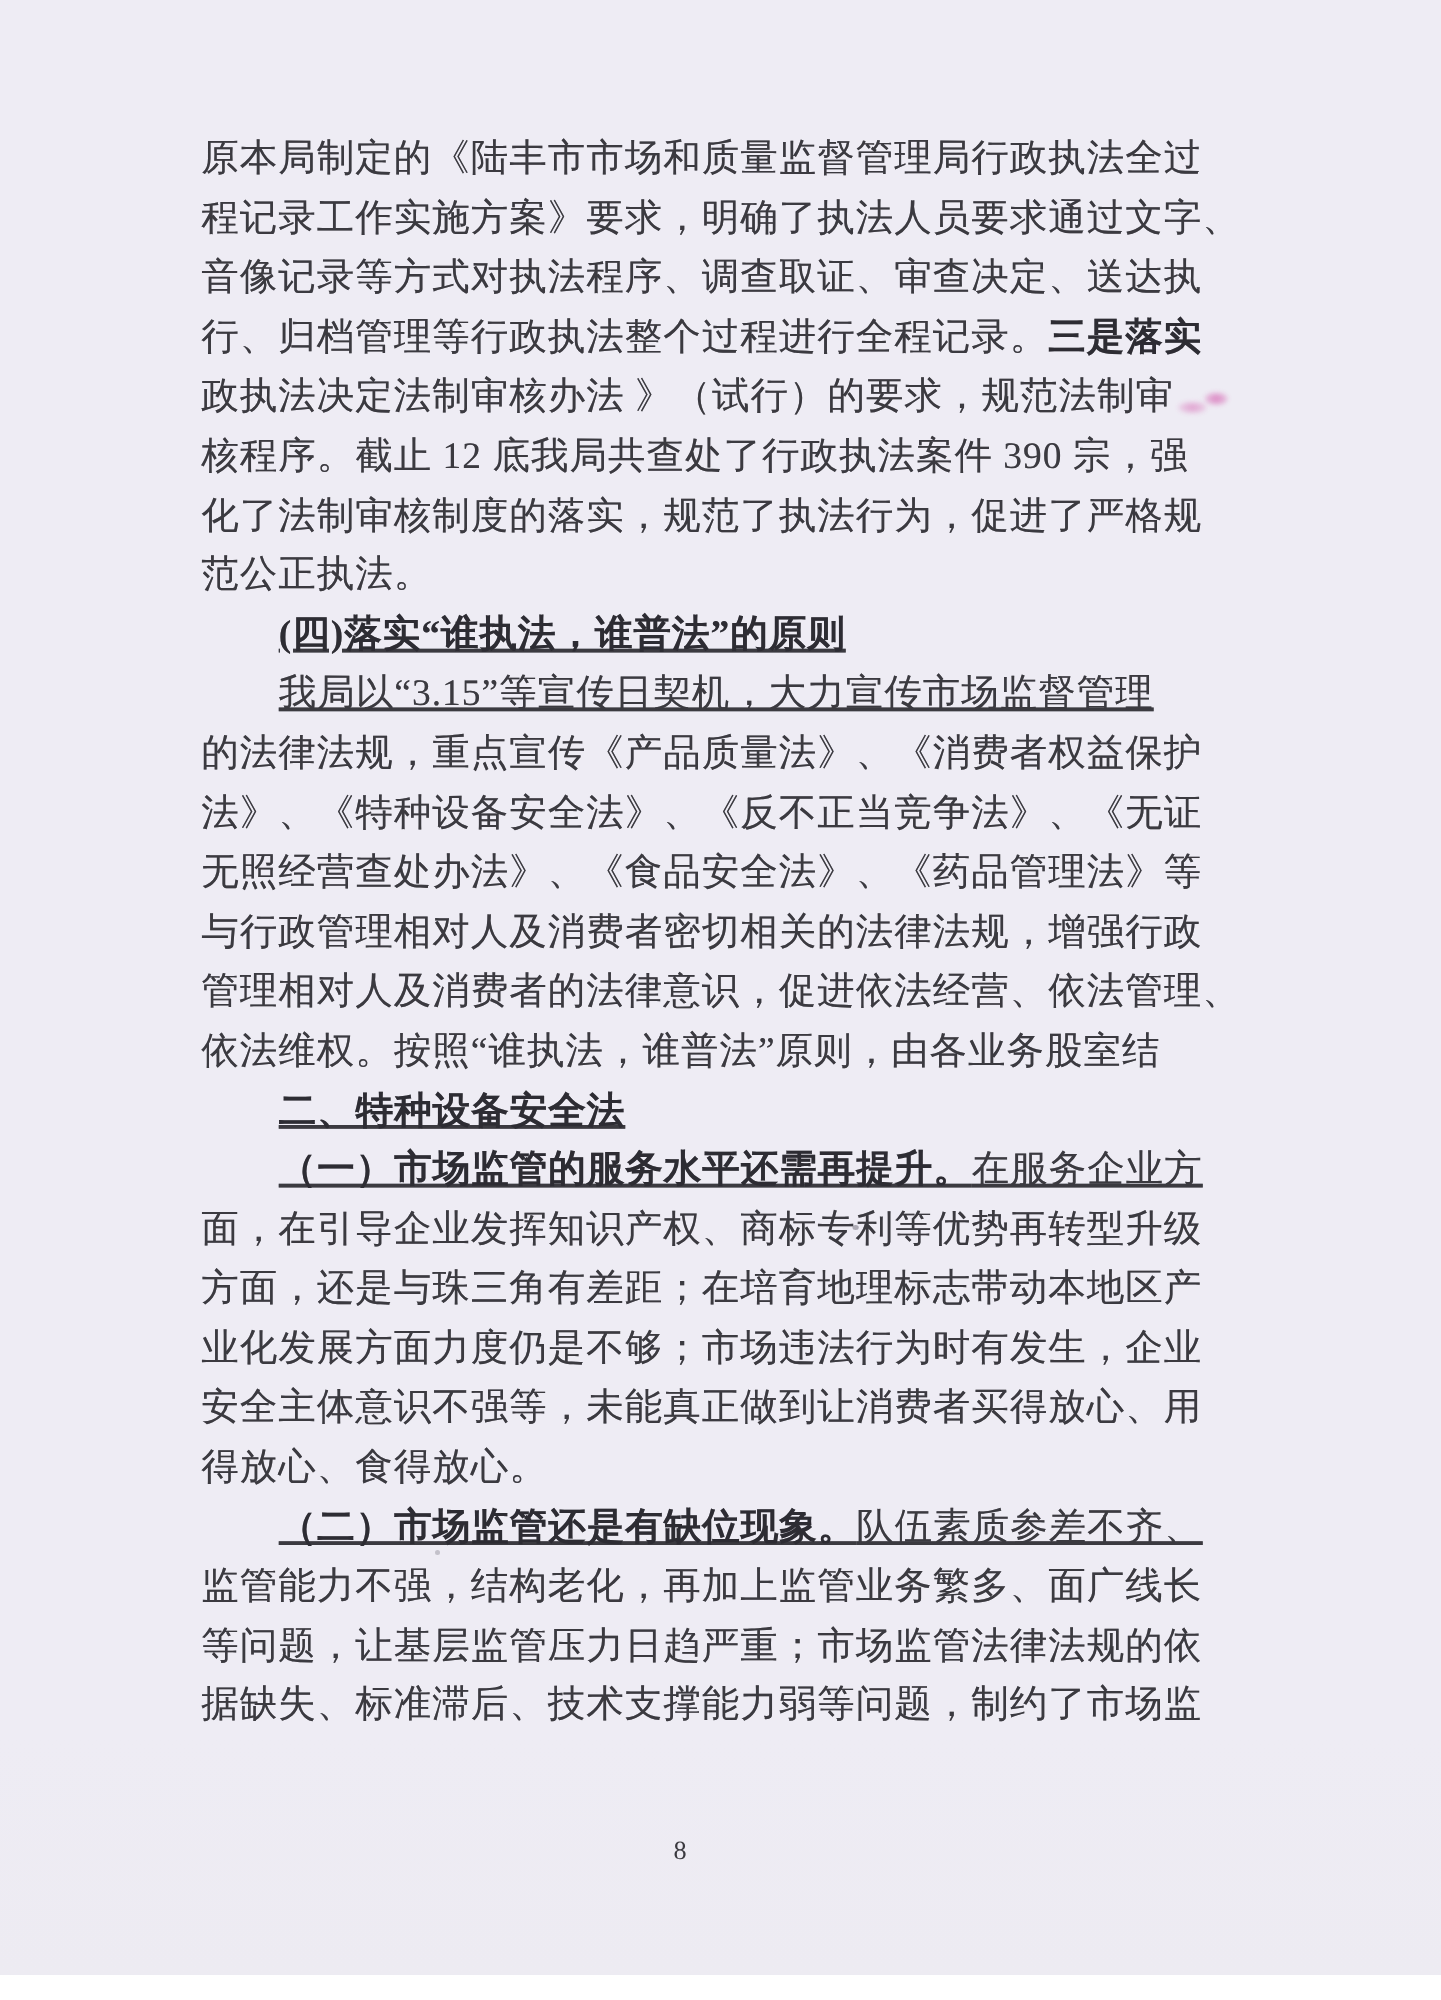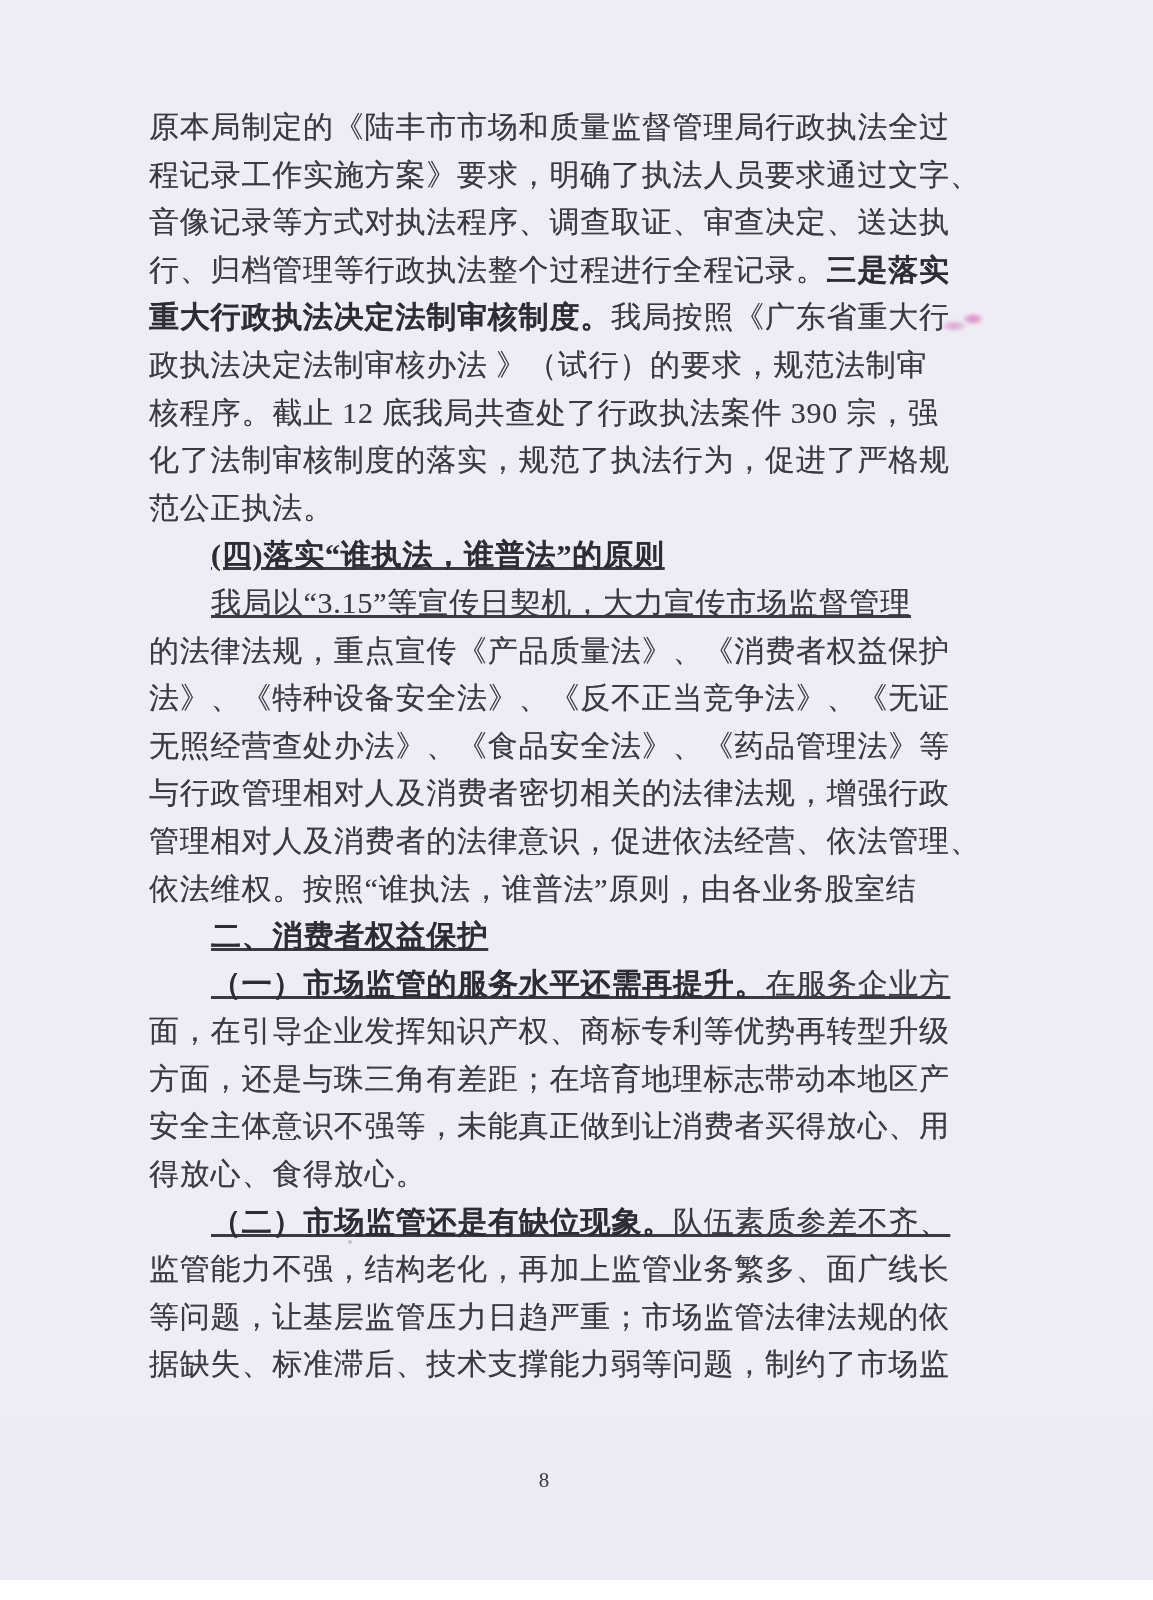--- a/index.html
+++ b/index.html
@@ -31,20 +31,21 @@
     color: var(--ink);
   }
   .line {
     height: 47.6px;
     line-height: 47.6px;
     font-size: 30px;
     letter-spacing: 0.8px;
     white-space: nowrap;
     
     text-shadow: 0 0 0.5px rgba(59,58,64,0.55);
+    margin-left: 12px;
   }
   .line.indent { padding-left: 62px; text-decoration: underline; }
   .line .bold {
     font-weight: 700;
     color: var(--ink-bold);
     text-align: center;
   }
   .page-number {
     position: absolute;
     left: 149px;
@@ -78,37 +79,37 @@
 </style>
 </head>
 <body>
 
 <div class="scan-area">
   <div class="text-block">
       <div class="line"><span>原本局制定的《陆丰市市场和质量监督管理局行政执法全过</span></div>
       <div class="line"><span>程记录工作实施方案》要求，明确了执法人员要求通过文字、</span></div>
       <div class="line"><span>音像记录等方式对执法程序、调查取证、审查决定、送达执</span></div>
       <div class="line"><span>行、归档管理等行政执法整个过程进行全程记录。</span><span class="bold">三是落实</span></div>
-      <div class="line"><span class="bold">重大行政执法决定法制审核制度。</span><span>我局按照《广东省重大行</span></div>
       <div class="line"><span>政执法决定法制审核办法 》（试行）的要求，规范法制审</span></div>
       <div class="line"><span>核程序。截止 12 底我局共查处了行政执法案件 390 宗，强</span></div>
       <div class="line"><span>化了法制审核制度的落实，规范了执法行为，促进了严格规</span></div>
       <div class="line"><span>范公正执法。</span></div>
       <div class="line indent"><span class="bold">(四)落实“谁执法，谁普法”的原则</span></div>
       <div class="line indent"><span>我局以“3.15”等宣传日契机，大力宣传市场监督管理</span></div>
       <div class="line"><span>的法律法规，重点宣传《产品质量法》、《消费者权益保护</span></div>
       <div class="line"><span>法》、《特种设备安全法》、《反不正当竞争法》、《无证</span></div>
       <div class="line"><span>无照经营查处办法》、《食品安全法》、《药品管理法》等</span></div>
       <div class="line"><span>与行政管理相对人及消费者密切相关的法律法规，增强行政</span></div>
       <div class="line"><span>管理相对人及消费者的法律意识，促进依法经营、依法管理、</span></div>
       <div class="line"><span>依法维权。按照“谁执法，谁普法”原则，由各业务股室结</span></div>
-      <div class="line indent"><span class="bold">二、消费者权益保护</span></div>
+      <div class="line indent"><span class="bold">二、特种设备安全法</span></div>
       <div class="line indent"><span class="bold">（一）市场监管的服务水平还需再提升。</span><span>在服务企业方</span></div>
       <div class="line"><span>面，在引导企业发挥知识产权、商标专利等优势再转型升级</span></div>
       <div class="line"><span>方面，还是与珠三角有差距；在培育地理标志带动本地区产</span></div>
+      <div class="line"><span>业化发展方面力度仍是不够；市场违法行为时有发生，企业</span></div>
       <div class="line"><span>安全主体意识不强等，未能真正做到让消费者买得放心、用</span></div>
       <div class="line"><span>得放心、食得放心。</span></div>
       <div class="line indent"><span class="bold">（二）市场监管还是有缺位现象。</span><span>队伍素质参差不齐、</span></div>
       <div class="line"><span>监管能力不强，结构老化，再加上监管业务繁多、面广线长</span></div>
       <div class="line"><span>等问题，让基层监管压力日趋严重；市场监管法律法规的依</span></div>
       <div class="line"><span>据缺失、标准滞后、技术支撑能力弱等问题，制约了市场监</span></div>
     </div>
   <div class="page-number">8</div>
   <div class="pink-mark"></div>
   <div class="speck speck-a"></div>

